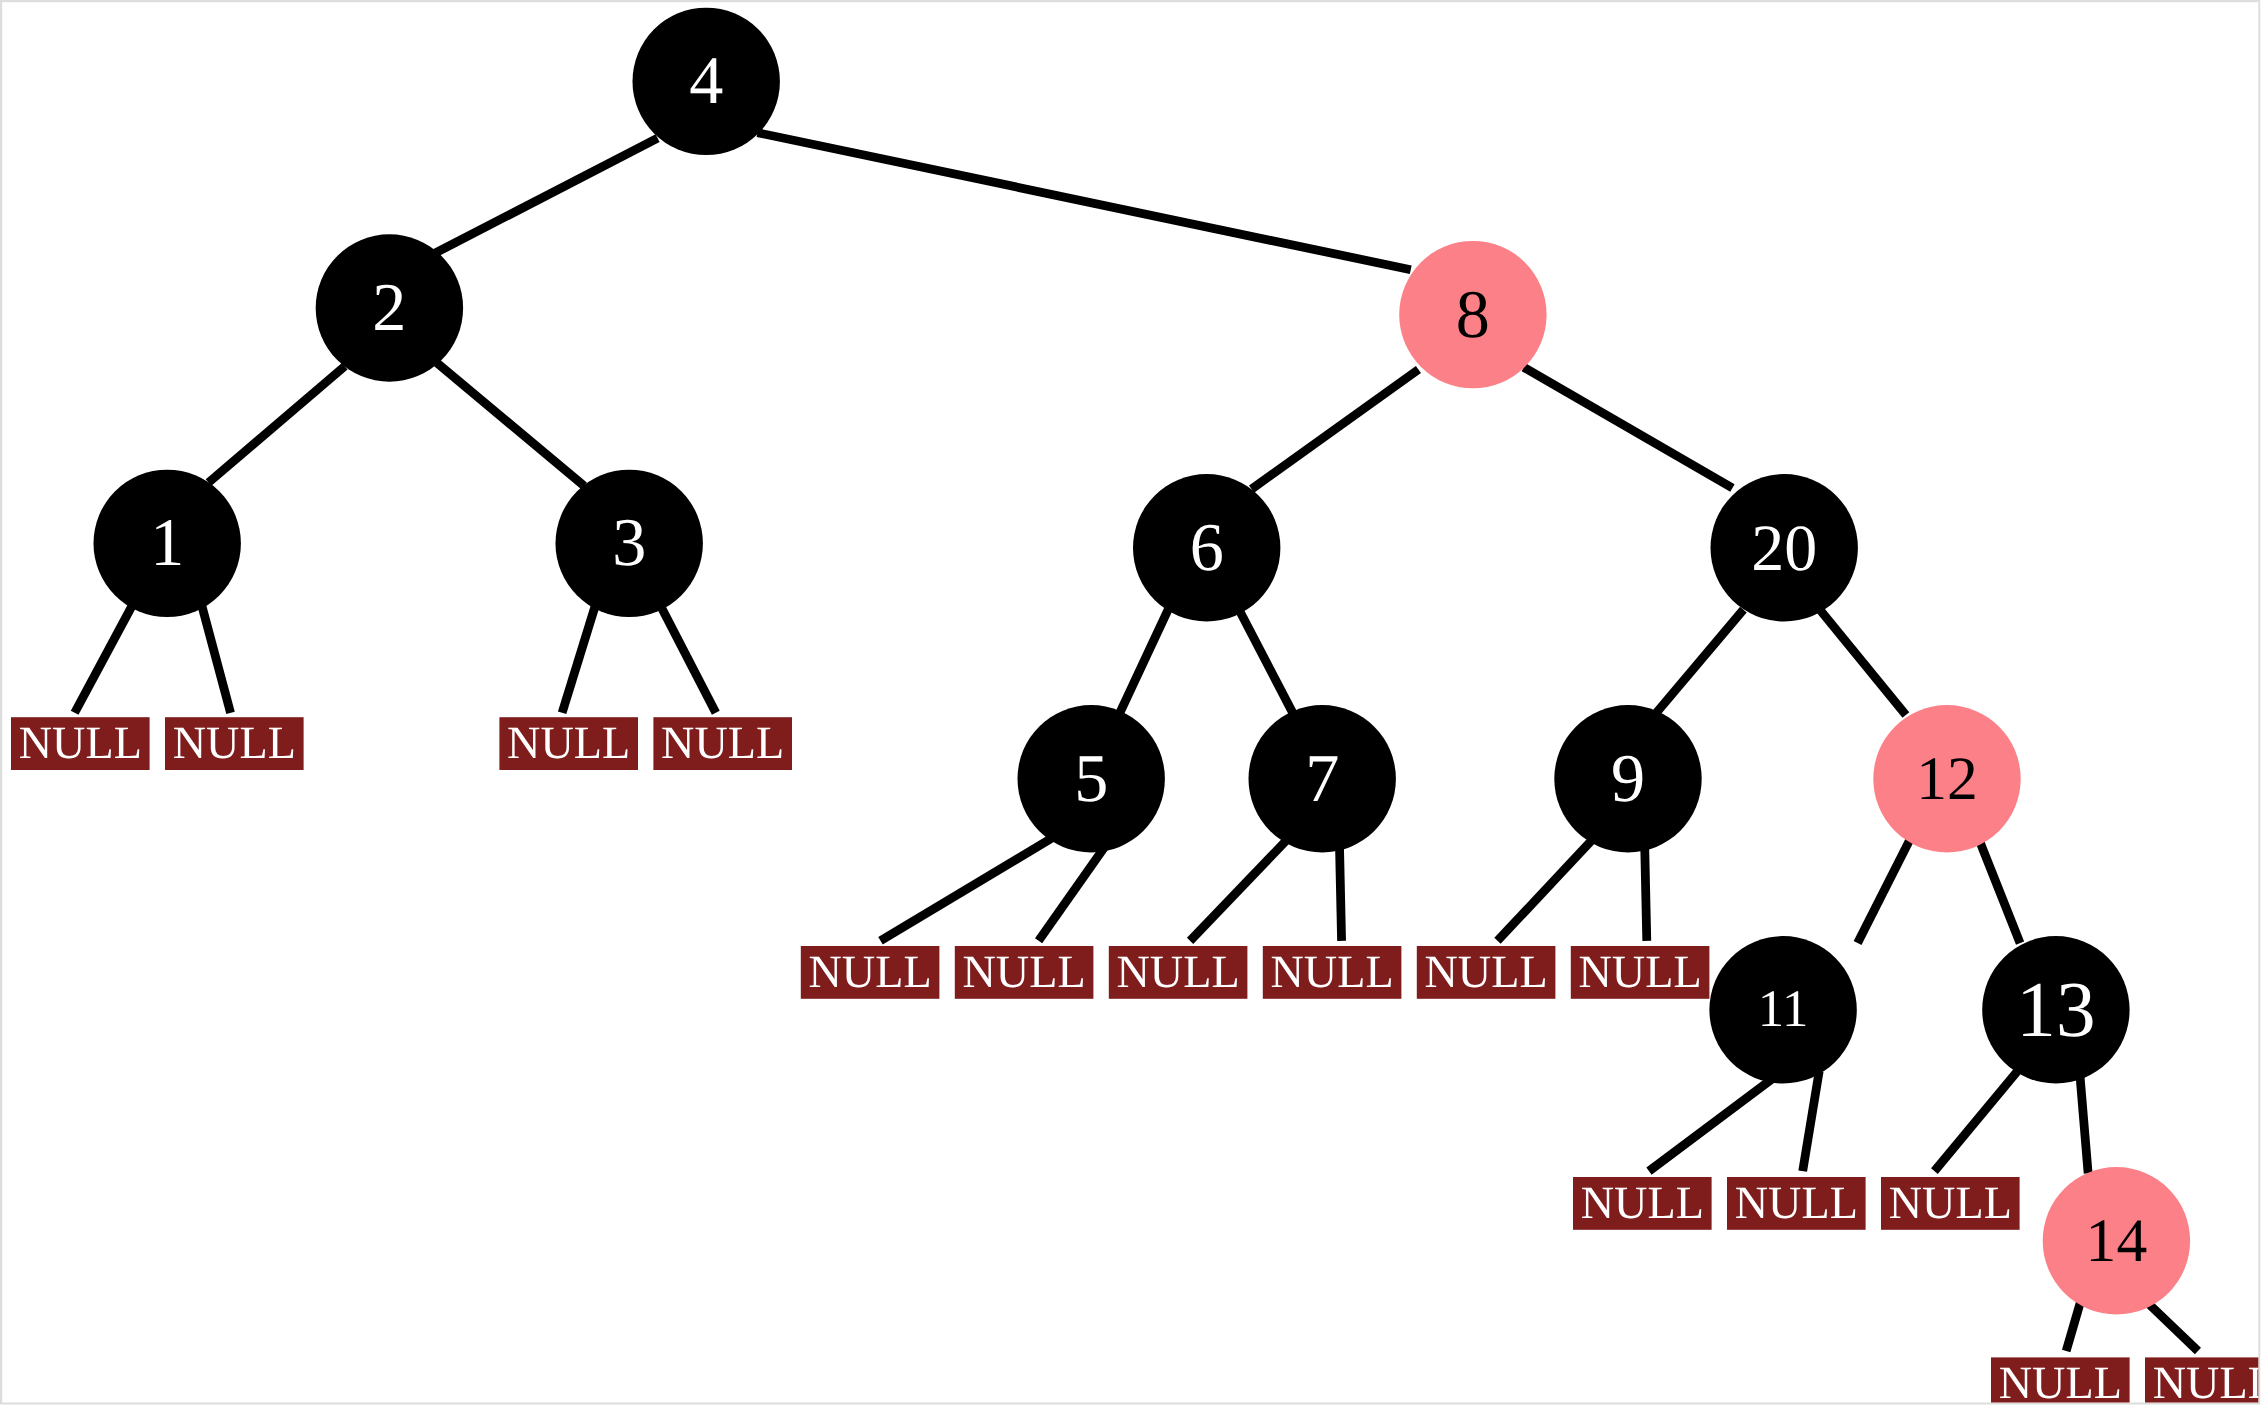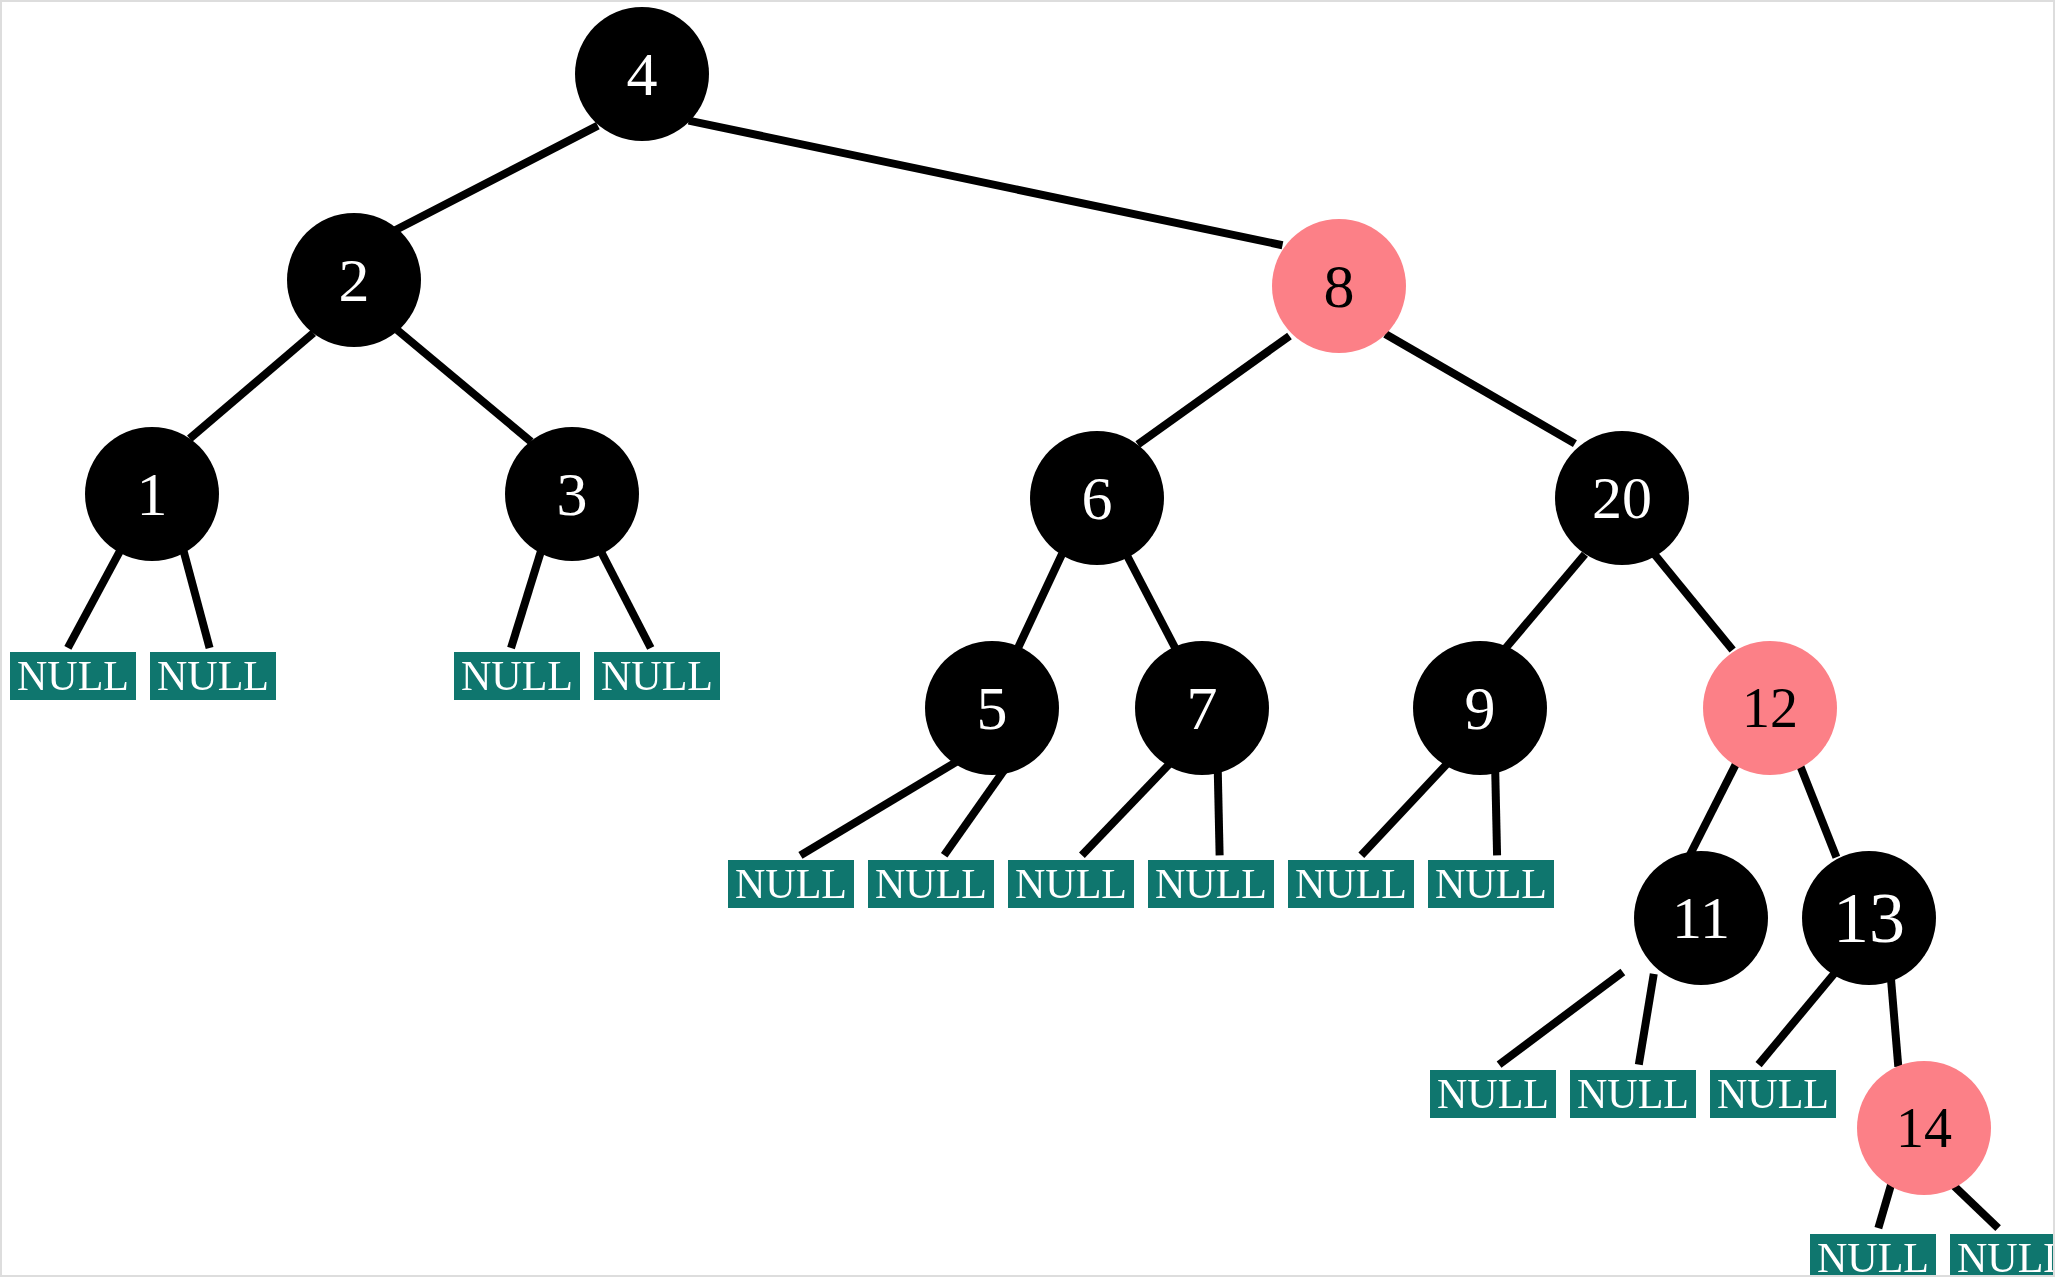--- a/index.html
+++ b/index.html
@@ -38,21 +38,21 @@
   .node.black {
     background: #000000;
     color: #ffffff;
   }
   .node.red {
     background: #FC8087;
     color: #000000;
   }
   .nil {
     position: absolute;
-    background: #0f766e;
+    background: #7f1d1d;
     color: #ffffff;
     display: flex;
     align-items: center;
     justify-content: center;
     font-family: "Liberation Serif", "DejaVu Serif", serif;
     line-height: 1;
     letter-spacing: 0px;
     user-select: none;
     text-align: center;
   }
@@ -96,21 +96,21 @@
       <div class="node black" style="left: 285px; top: 211px; width: 134px; height: 134px; font-size: 62px;">2</div>
       <div class="node red" style="left: 1270px; top: 217px; width: 134px; height: 134px; font-size: 62px;">8</div>
       <div class="node black" style="left: 83px; top: 425px; width: 134px; height: 134px; font-size: 62px;">1</div>
       <div class="node black" style="left: 503px; top: 425px; width: 134px; height: 134px; font-size: 62px;">3</div>
       <div class="node black" style="left: 1028px; top: 429px; width: 134px; height: 134px; font-size: 62px;">6</div>
       <div class="node black" style="left: 1553px; top: 429px; width: 134px; height: 134px; font-size: 60px;">20</div>
       <div class="node black" style="left: 923px; top: 639px; width: 134px; height: 134px; font-size: 62px;">5</div>
       <div class="node black" style="left: 1133px; top: 639px; width: 134px; height: 134px; font-size: 62px;">7</div>
       <div class="node black" style="left: 1411px; top: 639px; width: 134px; height: 134px; font-size: 62px;">9</div>
       <div class="node red" style="left: 1701px; top: 639px; width: 134px; height: 134px; font-size: 56px;">12</div>
-      <div class="node black" style="left: 1632px; top: 849px; width: 134px; height: 134px; font-size: 60px;">11</div>
+      <div class="node black" style="left: 1552px; top: 849px; width: 134px; height: 134px; font-size: 48px;">11</div>
       <div class="node black" style="left: 1800px; top: 849px; width: 134px; height: 134px; font-size: 72px;">13</div>
       <div class="node red" style="left: 1855px; top: 1059px; width: 134px; height: 134px; font-size: 56px;">14</div>
       <div class="nil" style="left: 8px; top: 650px; width: 126px; height: 48px; font-size: 42px;">NULL</div>
       <div class="nil" style="left: 148px; top: 650px; width: 126px; height: 48px; font-size: 42px;">NULL</div>
       <div class="nil" style="left: 452px; top: 650px; width: 126px; height: 48px; font-size: 42px;">NULL</div>
       <div class="nil" style="left: 592px; top: 650px; width: 126px; height: 48px; font-size: 42px;">NULL</div>
       <div class="nil" style="left: 726px; top: 858px; width: 126px; height: 48px; font-size: 42px;">NULL</div>
       <div class="nil" style="left: 866px; top: 858px; width: 126px; height: 48px; font-size: 42px;">NULL</div>
       <div class="nil" style="left: 1006px; top: 858px; width: 126px; height: 48px; font-size: 42px;">NULL</div>
       <div class="nil" style="left: 1146px; top: 858px; width: 126px; height: 48px; font-size: 42px;">NULL</div>

